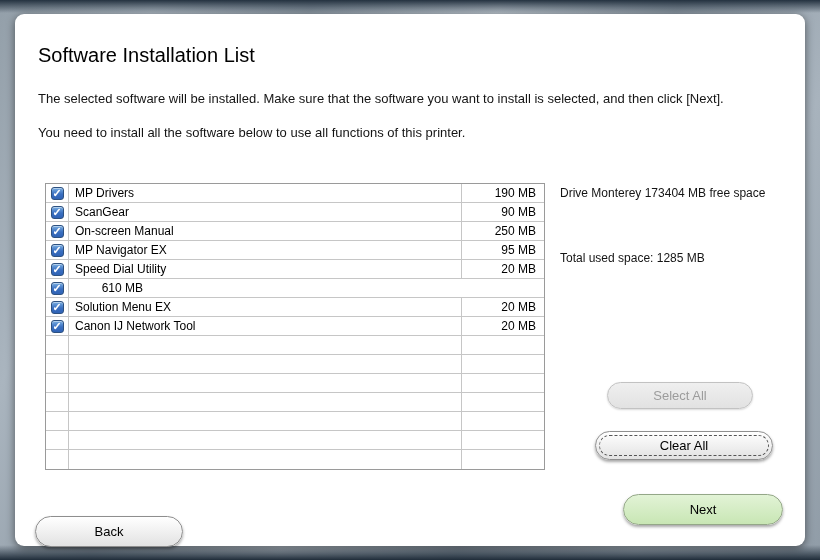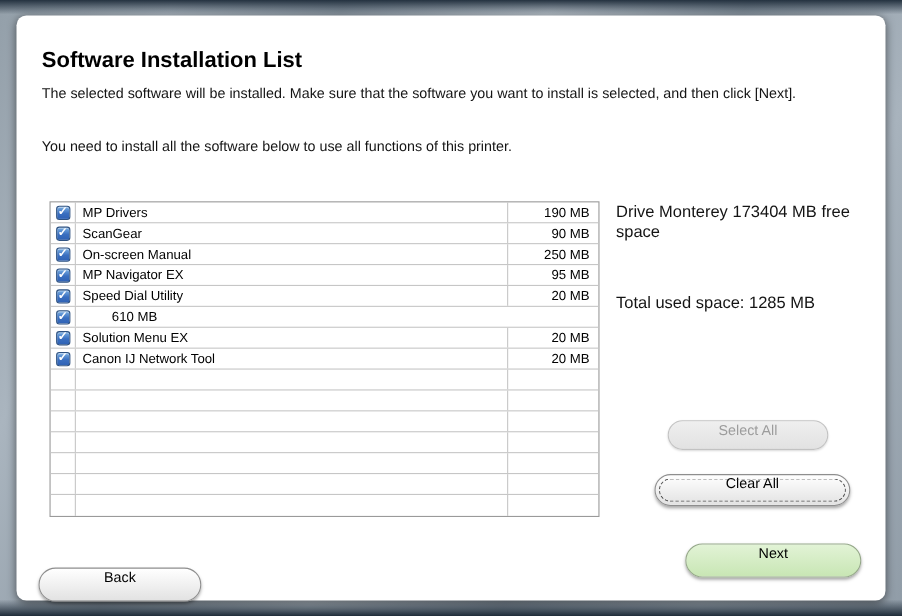--- a/index.html
+++ b/index.html
@@ -15,27 +15,27 @@
   }
 
   .panel {
     position:absolute; left:15px; top:14px; width:790px; height:532px;
     background:#ffffff; border-radius:9px;
     box-shadow:0 2px 8px rgba(0,0,0,0.5);
   }
 
   .title {
     position:absolute; left:23px; top:30px;
-    font-size:20px; font-weight:bold; color:#000;
+    font-size:20px; font-weight:normal; color:#000;
   }
   .desc {
     position:absolute; left:23px; width:748px;
     font-size:13px; line-height:17px; color:#141414;
   }
-  .desc1 { top:62px; }
+  .desc1 { top:76px; }
   .desc2 { top:110px; }
 
   
   .table {
     position:absolute; left:30px; top:169px; width:500px;
     background:#fff; border:1px solid #9a9a9a;
   }
   .trow { display:flex; height:19px; border-bottom:1px solid #c6c6c6; }
   .trow:last-child { border-bottom:none; }
   .cell { display:flex; align-items:center; font-size:12px; color:#000; }
@@ -52,28 +52,28 @@
     cursor:pointer;
   }
   .checkbox .mark {
     color:#fff; font-size:11px; font-weight:bold; line-height:11px;
     transform:translateY(-0.5px);
   }
 
   
   .side-info {
     position:absolute; left:545px; top:170px; width:228px;
-    font-size:15px; line-height:18px; color:#141414;
+    font-size:12px; line-height:18px; color:#141414;
   }
   .side-info .total { margin-top:47px; }
 
   
   .pill {
     position:absolute;
-    display:flex; justify-content:center;
+    display:flex; align-items:center; justify-content:center;
     font-family:"Liberation Sans", sans-serif;
     font-size:13px; color:#000;
     border:1px solid #8e8e8e; border-radius:15px;
     background:linear-gradient(180deg, #ffffff 0%, #f2f2f2 45%, #e2e2e2 100%);
     box-shadow:0 2px 3px rgba(0,0,0,0.35);
     cursor:pointer;
   }
   .btn-select-all {
     left:592px; top:368px; width:146px; height:27px;
     background:linear-gradient(180deg, #efefef 0%, #e2e2e2 100%);

